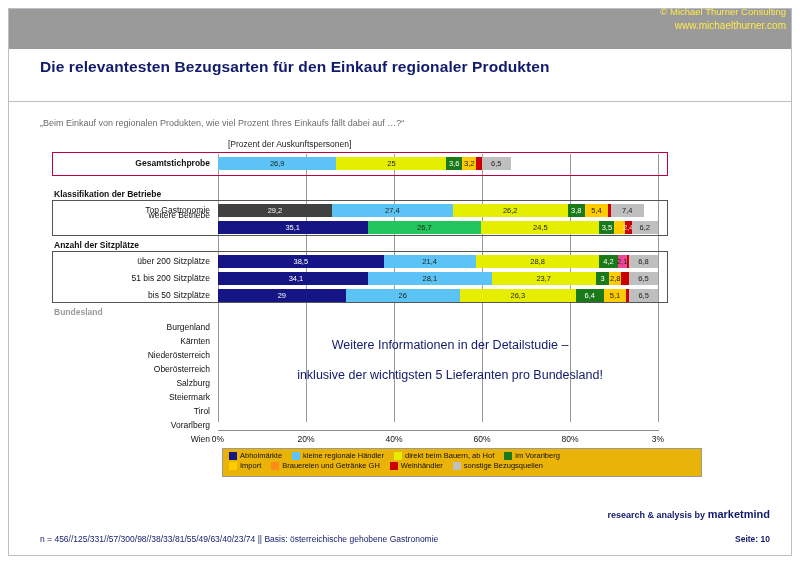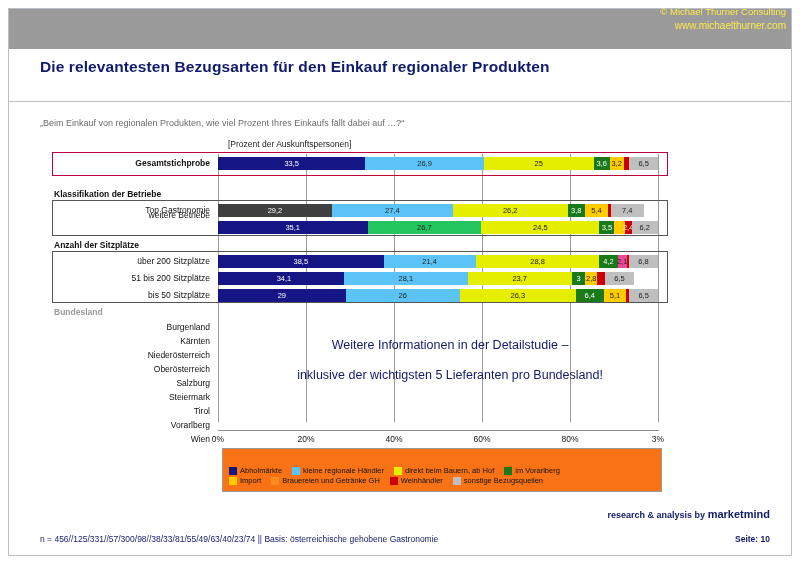--- a/index.html
+++ b/index.html
@@ -163,25 +163,25 @@
     color: #111a6b;
     font-size: 12.5px;
     line-height: 30px;
   }
 
   
   .legend {
     position: absolute;
     left: 222px;
     top: 448px;
-    width: 440px;
+    width: 480px;
     border: 1px solid #9a9a9a;
-    padding: 16px 6px 5px 6px;
-    box-sizing: border-box;
-    background: #f97316;
+    padding: 1px 6px 5px 6px;
+    box-sizing: border-box;
+    background: #eab308;
   }
   .legend-row {
     display: flex;
     align-items: center;
     margin: 1px 0;
   }
   .legend-item {
     display: flex;
     align-items: center;
     font-size: 7.5px;
@@ -245,21 +245,20 @@
     <div class="gridline" style="left:178px; top:4px; height:268px;"></div>
     <div class="gridline" style="left:266px; top:4px; height:268px;"></div>
     <div class="gridline" style="left:354px; top:4px; height:268px;"></div>
     <div class="gridline" style="left:442px; top:4px; height:268px;"></div>
     <div class="gridline" style="left:530px; top:4px; height:268px;"></div>
     <div class="gridline" style="left:618px; top:4px; height:268px;"></div>
 
     <div class="boxhl" style="left:12px; top:2px; width:616px; height:24px;"></div>
     <div class="rowlabel bold" style="top:8px;">Gesamtstichprobe</div>
     <div class="bar" style="top:7px; width:440px;">
-      <div class="seg dark" style="width:147.4px; background:#151585;">33,5</div>
       <div class="seg light" style="width:118.4px; background:#5bc3f5;">26,9</div>
       <div class="seg light" style="width:110px; background:#e6ee00;">25</div>
       <div class="seg dark" style="width:15.8px; background:#1a7a1a;">3,6</div>
       <div class="seg light" style="width:14.1px; background:#ffcc00;">3,2</div>
       <div class="seg dark" style="width:5.7px; background:#cc0000;"></div>
       <div class="seg light" style="width:28.6px; background:#bfbfbf;">6,5</div>
     </div>
 
     <div class="grouplabel" style="top:39px;">Klassifikation der Betriebe</div>
     <div class="boxgrey" style="left:12px; top:50px; width:616px; height:36px;"></div>
@@ -295,21 +294,21 @@
       <div class="seg light" style="width:94.2px; background:#5bc3f5;">21,4</div>
       <div class="seg light" style="width:126.7px; background:#e6ee00;">28,8</div>
       <div class="seg dark" style="width:18.5px; background:#1a7a1a;">4,2</div>
       <div class="seg light" style="width:9.2px; background:#ec4899;">2,1</div>
       <div class="seg dark" style="width:2.1px; background:#cc0000;"></div>
       <div class="seg light" style="width:29.9px; background:#bfbfbf;">6,8</div>
     </div>
 
     <div class="rowlabel" style="top:123px;">51 bis 200 Sitzplätze</div>
     <div class="bar" style="top:122px; width:440px;">
-      <div class="seg dark" style="width:126px; background:#151585;padding-left:6px;">34,1</div>
+      <div class="seg dark" style="width:150px; background:#151585;padding-left:6px;">34,1</div>
       <div class="seg light" style="width:123.6px; background:#5bc3f5;">28,1</div>
       <div class="seg light" style="width:104.3px; background:#e6ee00;">23,7</div>
       <div class="seg dark" style="width:13.2px; background:#1a7a1a;">3</div>
       <div class="seg light" style="width:12.3px; background:#ffcc00;">2,8</div>
       <div class="seg dark" style="width:7.9px; background:#cc0000;"></div>
       <div class="seg light" style="width:28.6px; background:#bfbfbf;">6,5</div>
     </div>
 
     <div class="rowlabel" style="top:140px;">bis 50 Sitzplätze</div>
     <div class="bar" style="top:139px; width:440px;">

